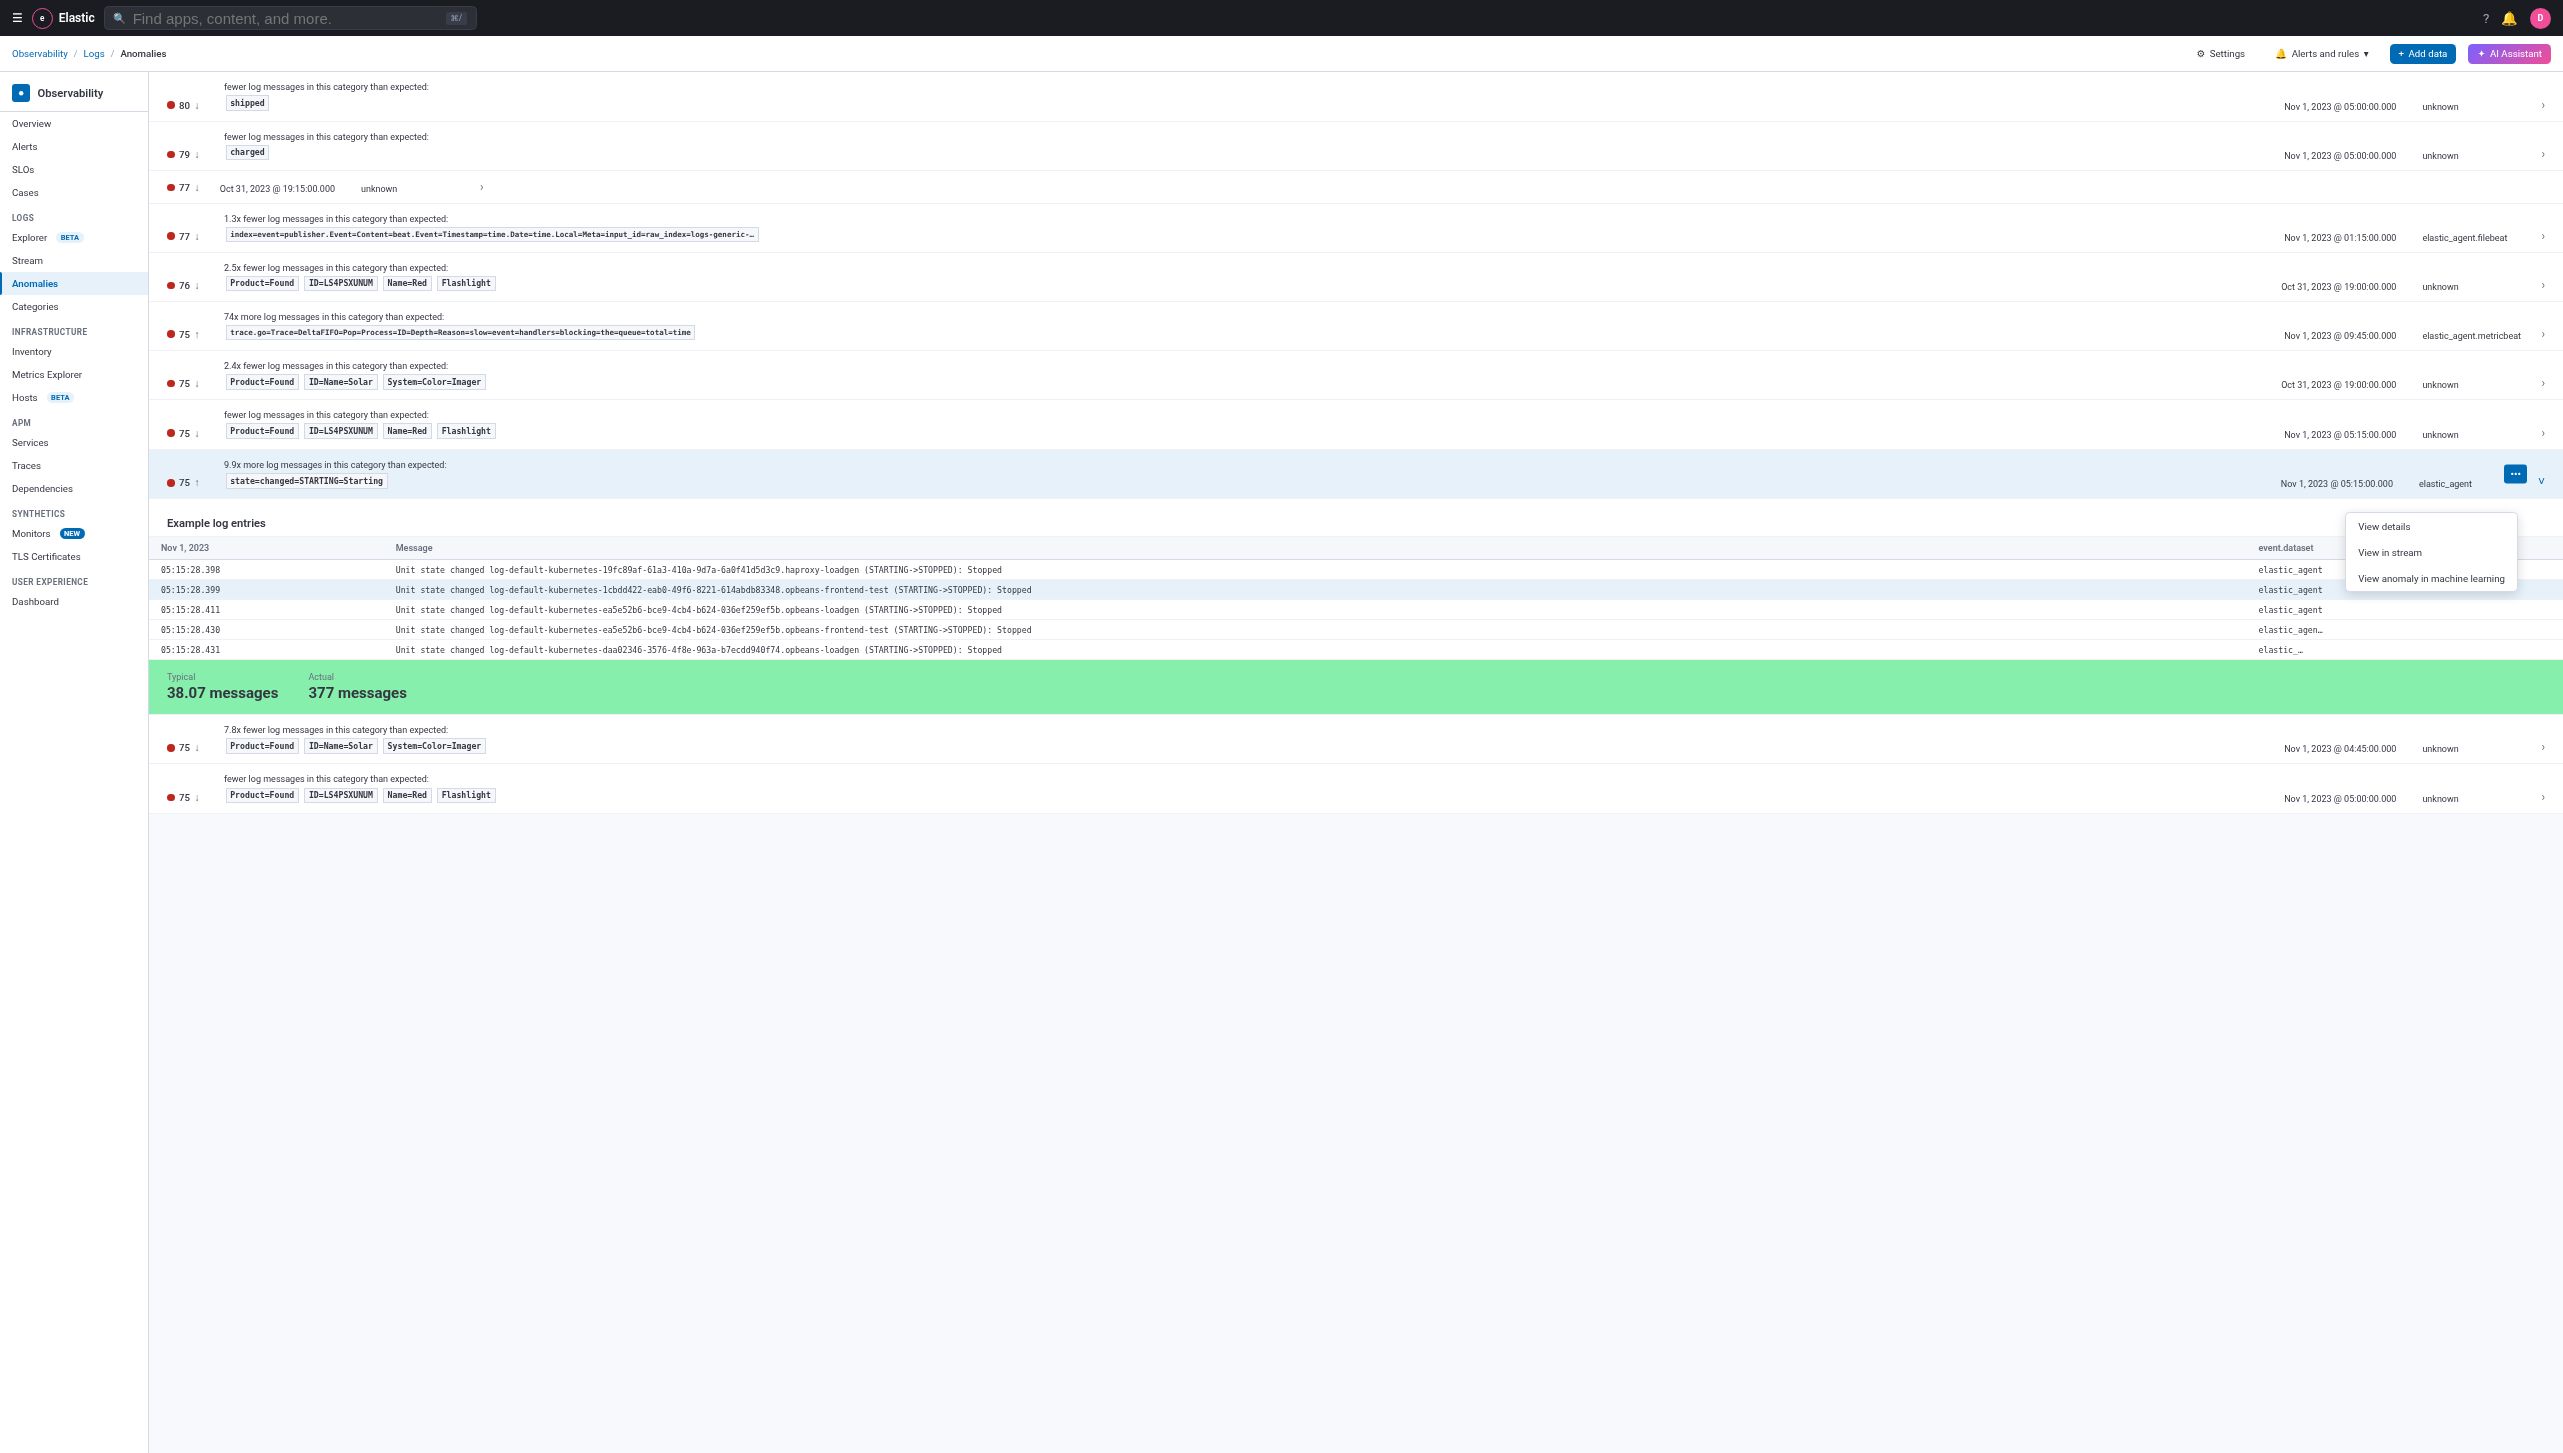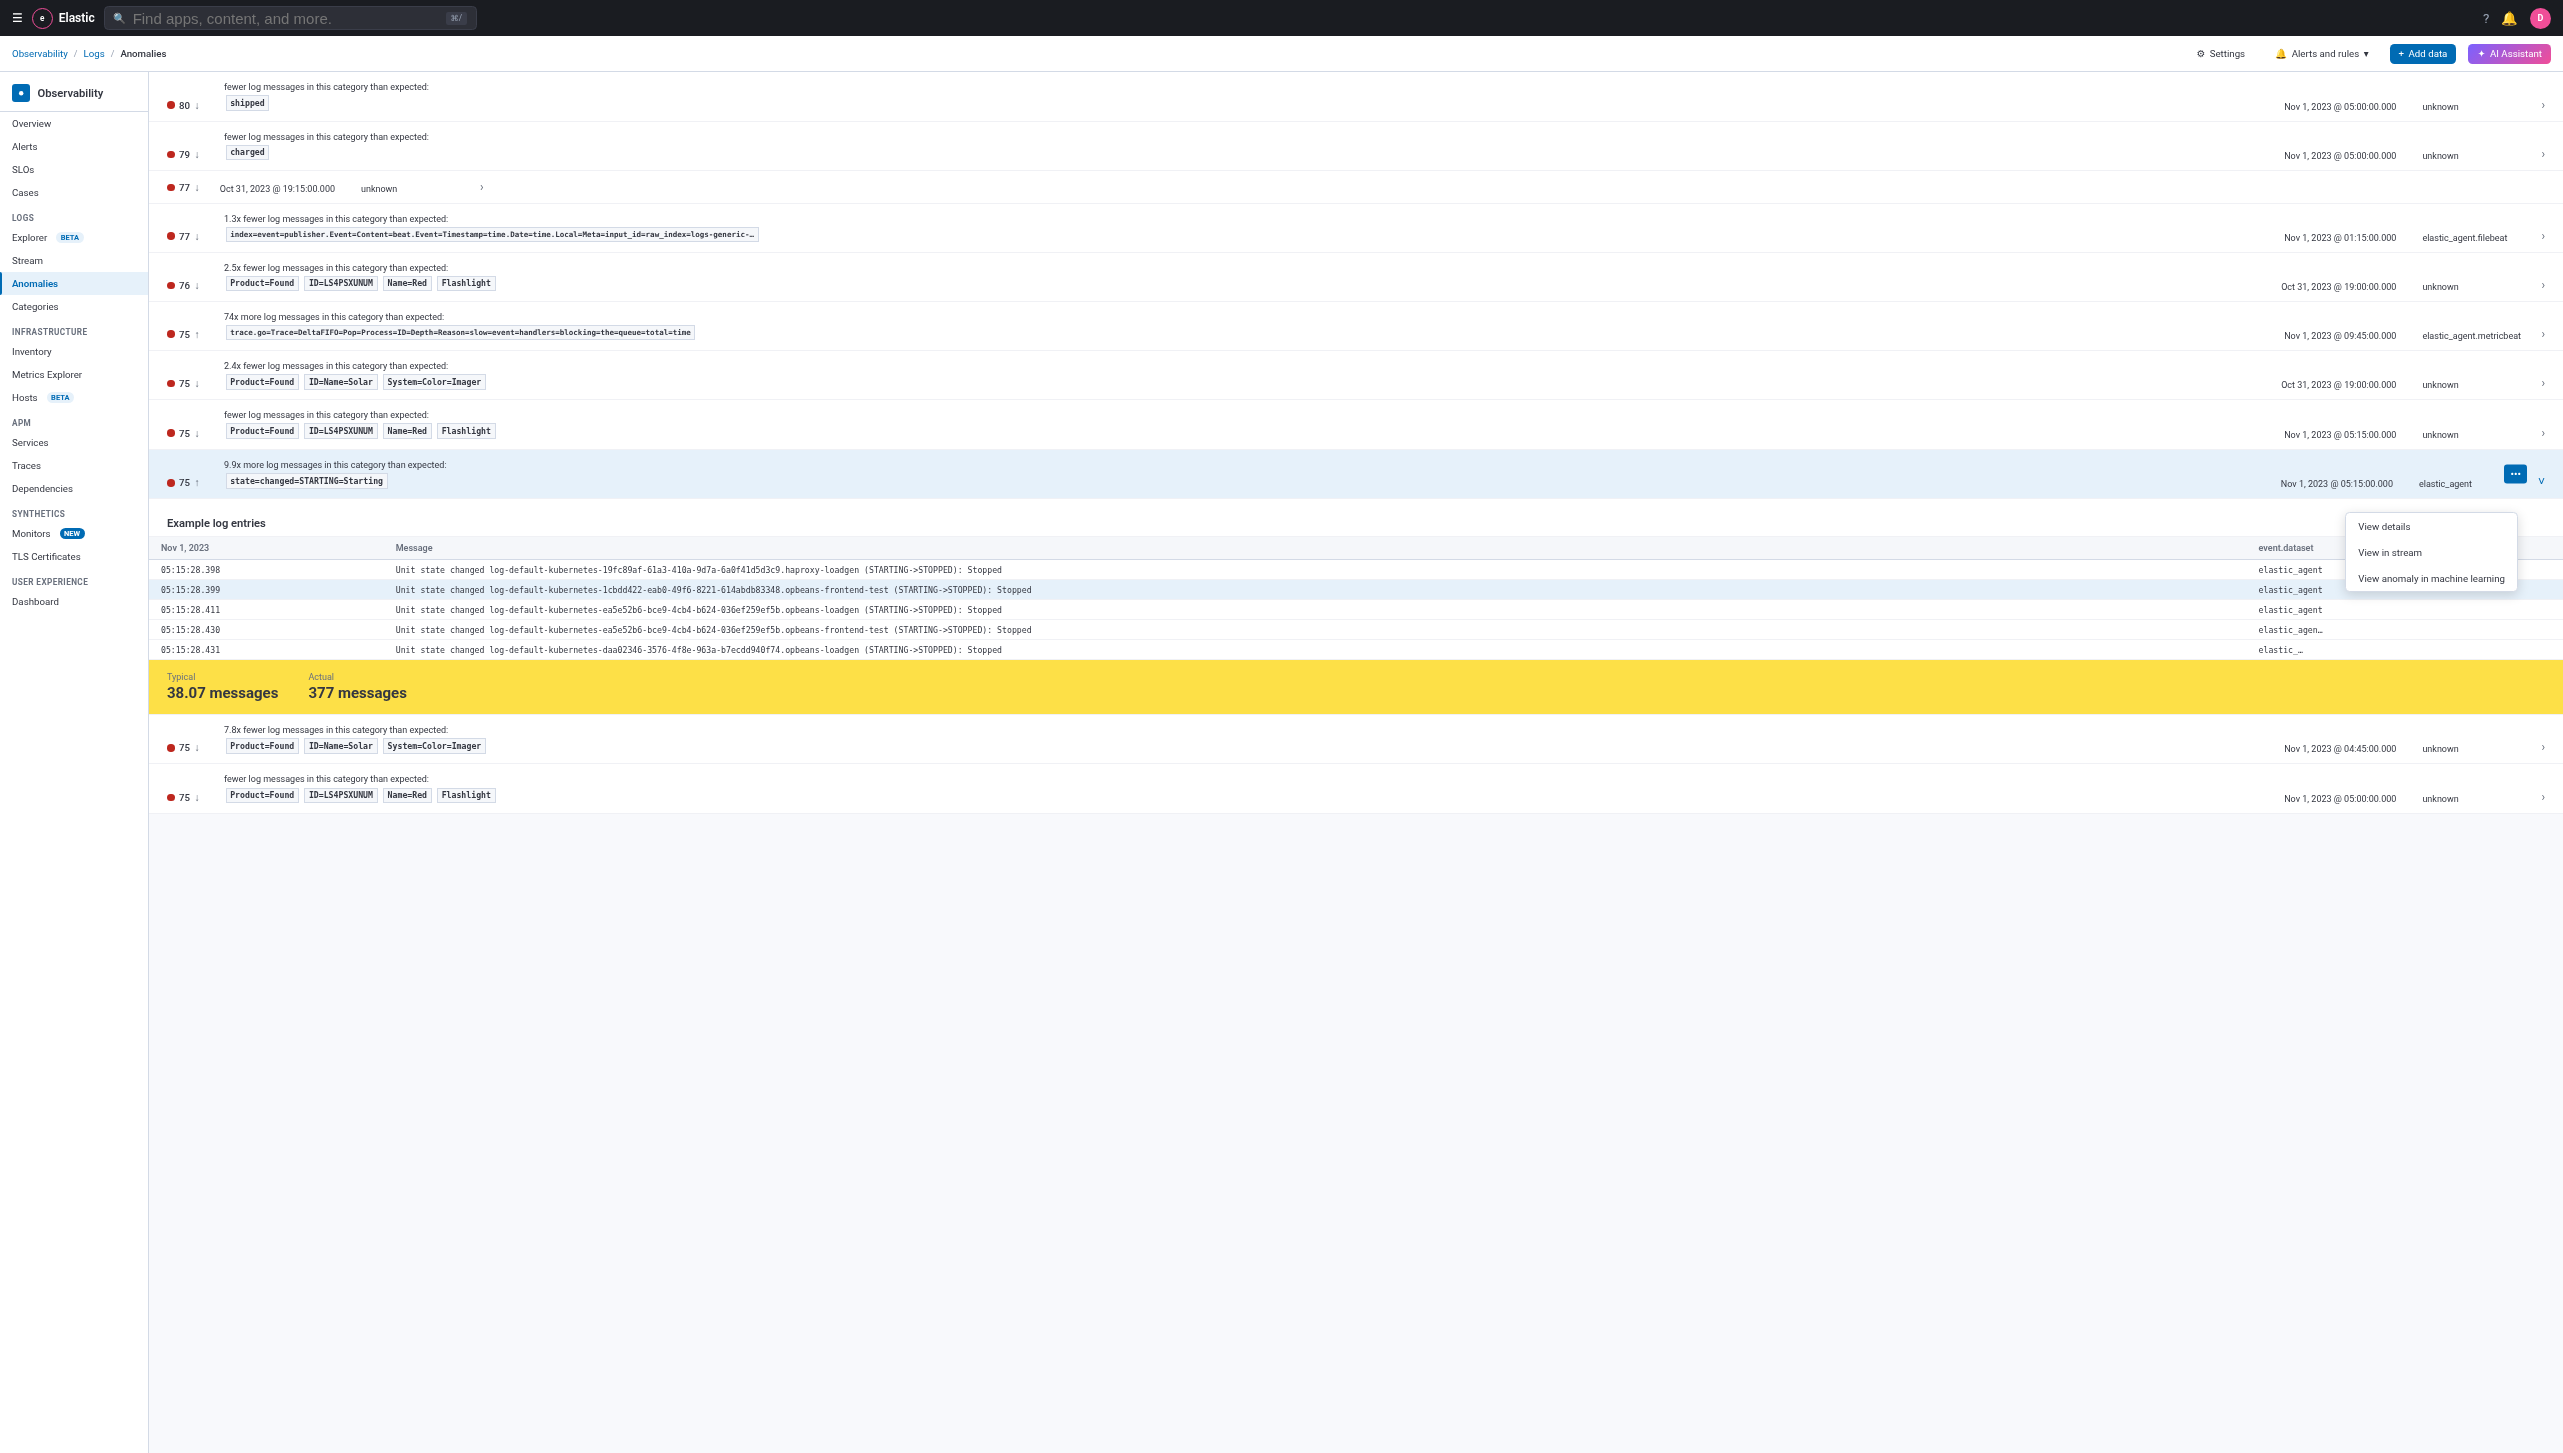--- a/index.html
+++ b/index.html
@@ -62,21 +62,21 @@
     
     .example-section { background: #fff; margin-top: 6px; }
     .example-header { padding: 12px 18px 6px; font-size: 11.2px; font-weight: 600; color: #343741; border-bottom: 0.7px solid #f0f1f5; }
     .log-table { width: 100%; border-collapse: collapse; }
     .log-table-header { background: #f5f7fa; }
     .log-table th { padding: 6px 12px; font-size: 9px; font-weight: 600; color: #69707d; text-align: left; border-bottom: 0.7px solid #d3dae6; }
     .log-table td { padding: 4.5px 12px; font-size: 8.2px; color: #343741; border-bottom: 0.7px solid #f0f1f5; font-family: monospace; }
     .log-row-highlighted td { background: #e6f1fa; }
 
     
-    .stats-row { display: flex; gap: 30px; padding: 12px 18px; background: #fde047; border-bottom: 0.7px solid #f0f1f5; }
+    .stats-row { display: flex; gap: 30px; padding: 12px 18px; background: #86efac; border-bottom: 0.7px solid #f0f1f5; }
     .stat-group { display: flex; flex-direction: column; gap: 1.5px; }
     .stat-label { font-size: 9px; color: #69707d; }
     .stat-value { font-size: 15px; font-weight: 700; color: #343741; }
 
     
     .context-menu { position: absolute; right: 45px; top: 440px; background: #fff; border: 0.7px solid #d3dae6; border-radius: 4.5px; box-shadow: 0 3px 12px rgba(0,0,0,0.15); z-index: 100; min-width: 164px; }
     .context-menu-item { padding: 7.5px 12px; font-size: 9.7px; color: #343741; cursor: pointer; }
 
     
     .kebab-btn { background: #006bb4; color: #fff; border-radius: 3px; padding: 3px 6px; font-size: 10.4px; cursor: pointer; display: flex; align-items: center; justify-content: center; }

